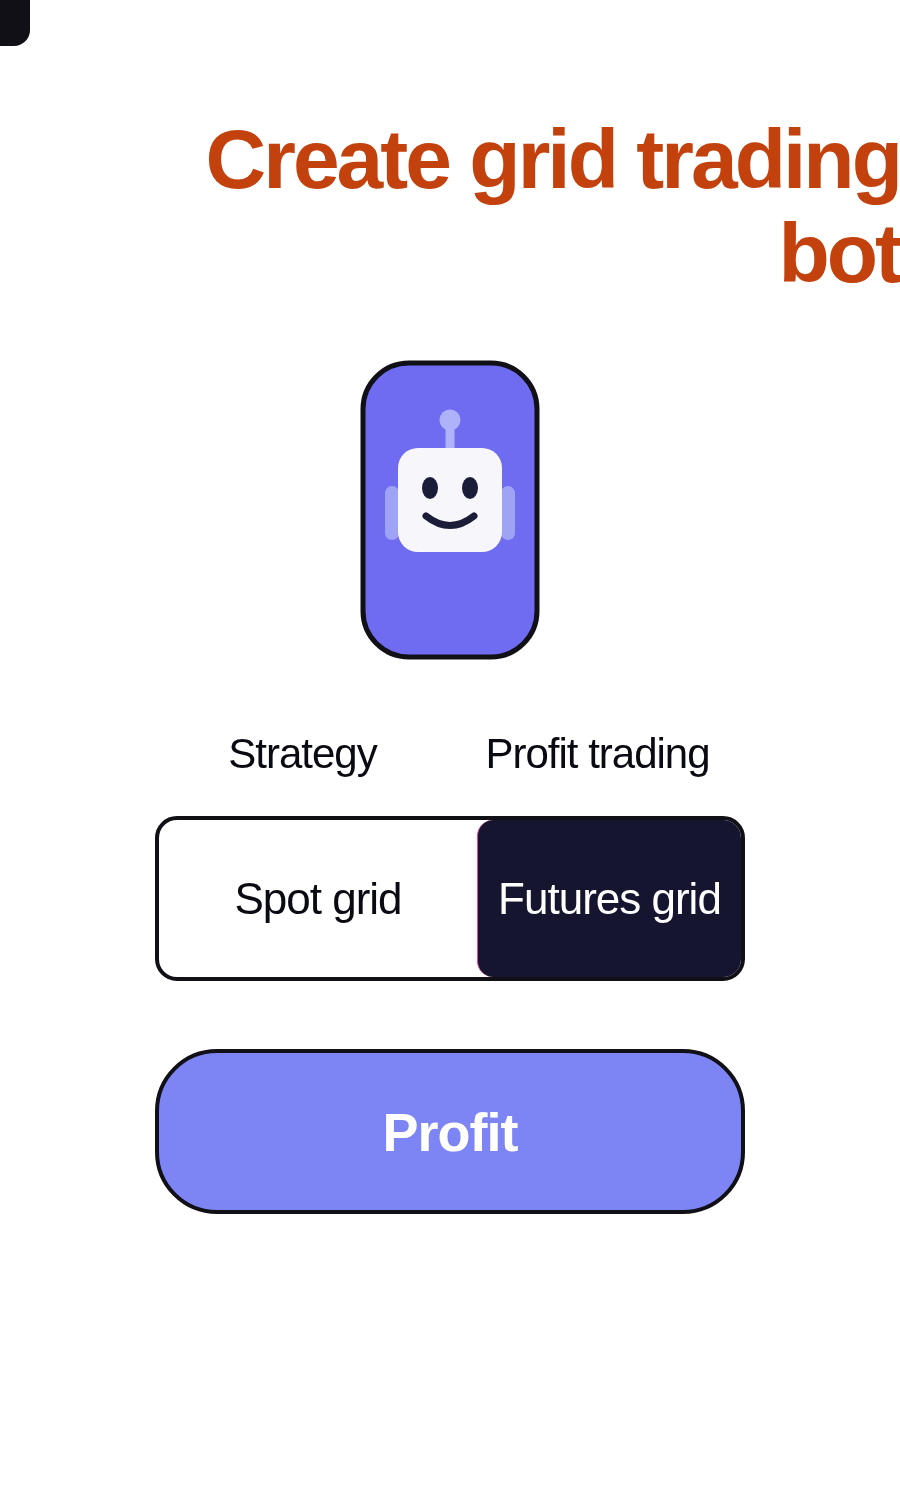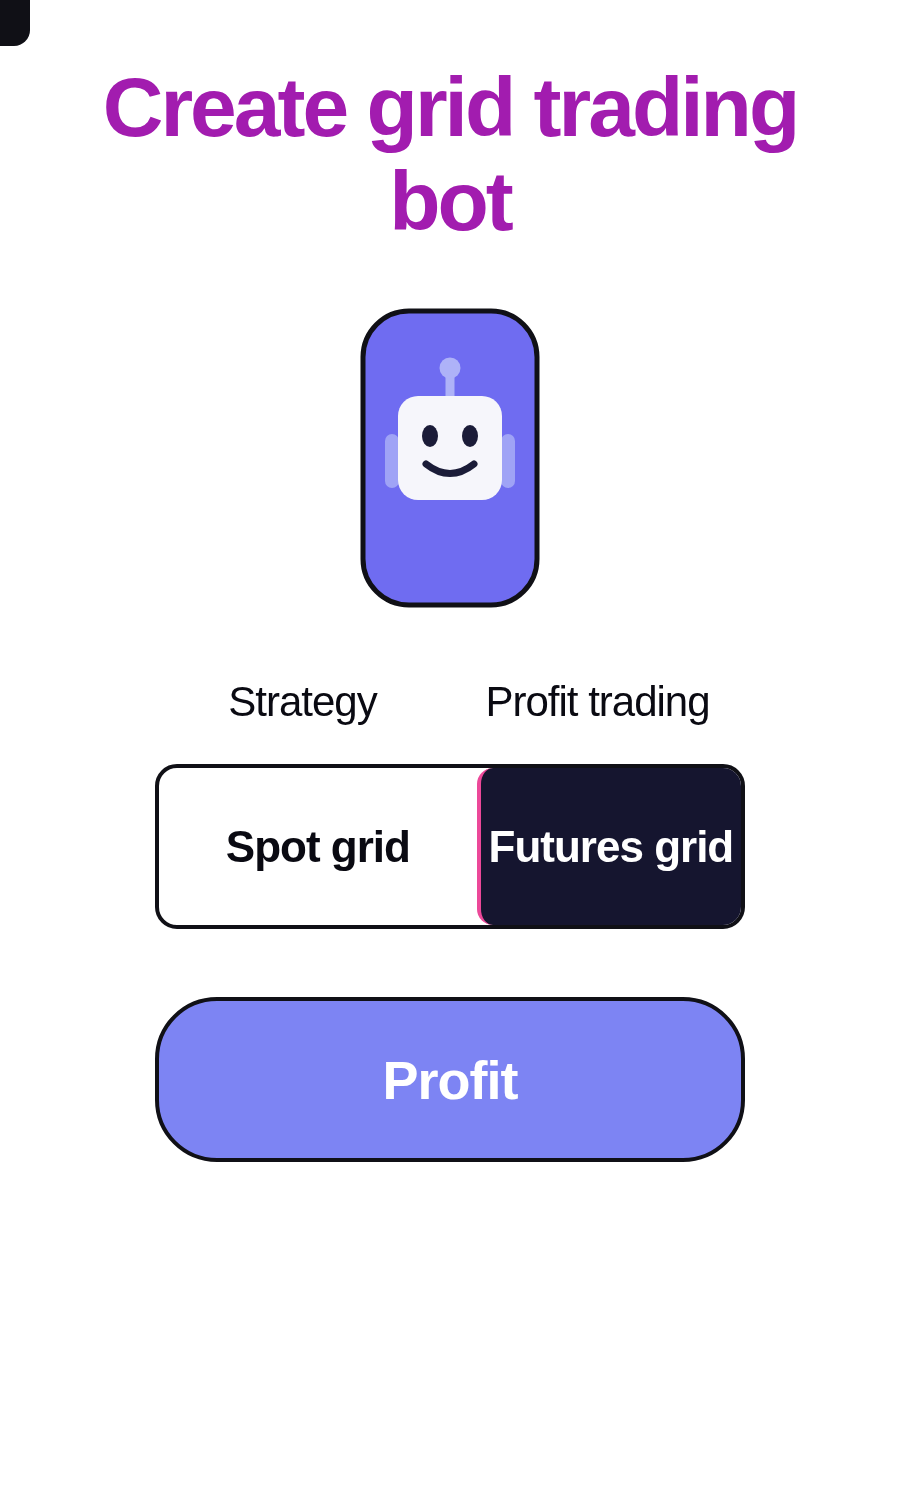--- a/index.html
+++ b/index.html
@@ -15,27 +15,27 @@
     color: #0a0a12;
   }
   .corner-artifact {
     position: absolute;
     top: 0; left: 0;
     width: 30px; height: 46px;
     background: #101016;
     border-bottom-right-radius: 16px;
   }
   .title {
-    margin-top: 60px;
-    text-align: center;
+    margin-top: 112px;
+    text-align: right;
     font-size: 84px;
     line-height: 1.12;
     font-weight: 800;
     letter-spacing: -3px;
-    color: #a21caf;
+    color: #c2410c;
   }
   .title span { display: block; }
   .robot-wrap {
     margin-top: 60px;
     display: flex;
     justify-content: center;
   }
   .robot-card { display: block; }
   .labels-row {
     width: 590px;
@@ -59,30 +59,30 @@
     border-radius: 22px;
     overflow: hidden;
     background: #ffffff;
   }
   .seg-opt {
     flex: 1 1 50%;
     display: flex;
     align-items: center;
     justify-content: center;
     font-size: 44px;
-    font-weight: 700;
+    font-weight: 400;
     letter-spacing: -1px;
     cursor: pointer;
     margin-left: 27px;
   }
   .seg-white { background: #ffffff; color: #0a0a12; }
   .seg-dark  {
     background: #15152f;
     color: #ffffff;
-    border-left: 4px solid #ec4899;
+    border-left: 1px solid #ec4899;
     border-radius: 16px 0 0 16px;
   }
   .create-btn {
     display: block;
     width: 590px;
     height: 165px;
     margin: 68px auto 0 auto;
     background: #7d84f3;
     border: 4px solid #101016;
     border-radius: 62px;

